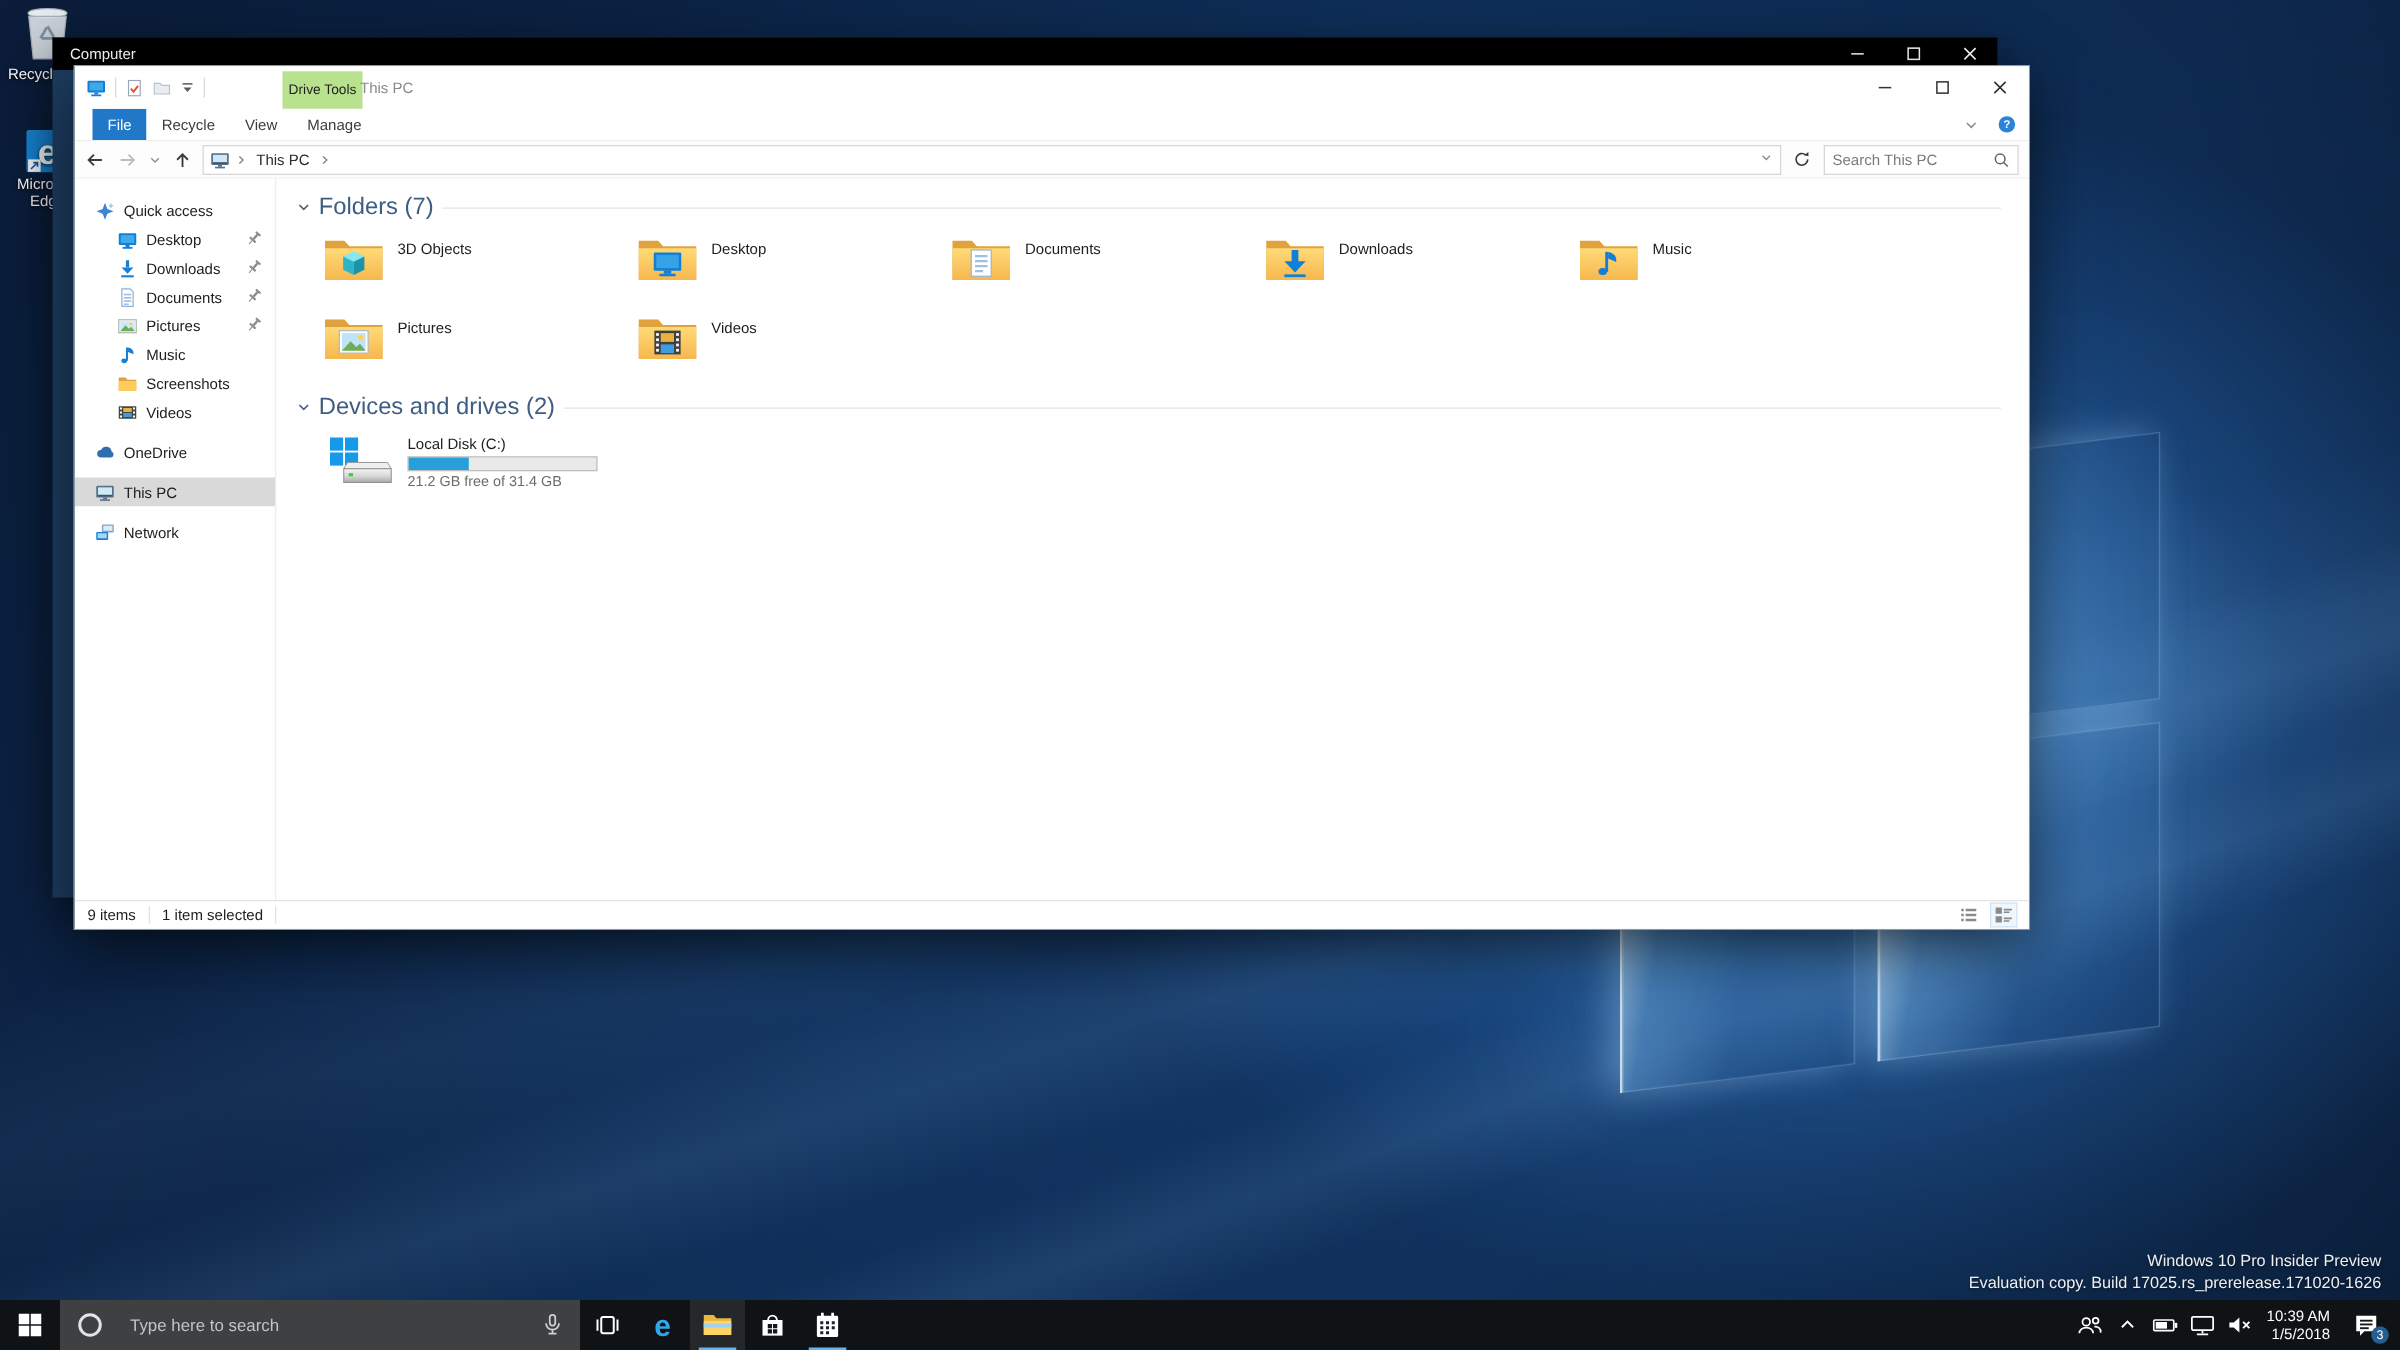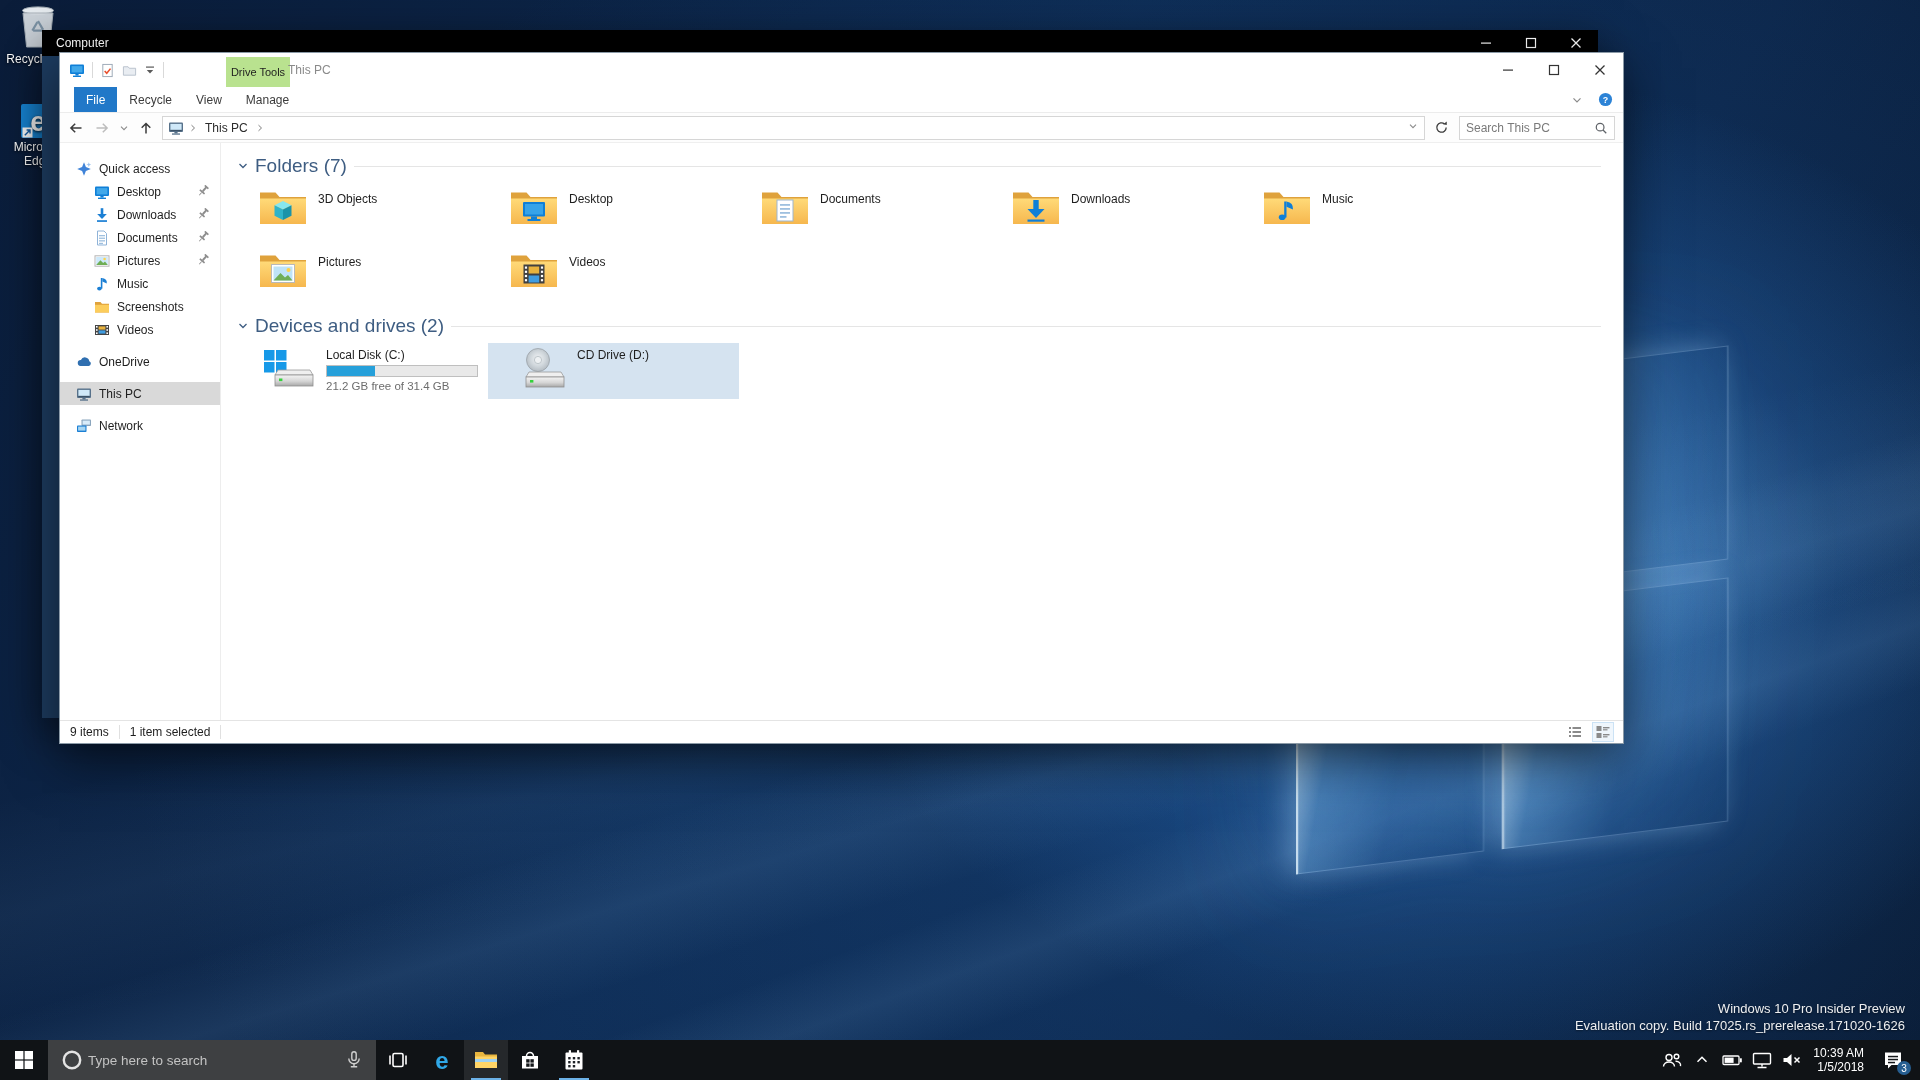--- a/index.html
+++ b/index.html
@@ -114,22 +114,22 @@
     display:flex; align-items:center; padding:0 10px; font-size:12px; color:#1e1e1e; background:#fff; }
   .sb-sep { width:1px; height:14px; background:#e0e0e0; margin:0 10px; }
   .sb-right { margin-left:auto; display:flex; gap:8px; align-items:center; }
   .sb-view { width:20px; height:18px; display:flex; align-items:center; justify-content:center; }
   .sb-view.active { background:#eff6fc; outline:1px solid #cbe2f5; }
 
   
   .taskbar { position:absolute; left:0; bottom:0; width:1920px; height:40px;
     background:#101316; display:flex; align-items:stretch; z-index:60; }
   .tb-start { width:48px; display:flex; align-items:center; justify-content:center; }
-  .tb-search { width:328px; background:#3e4042; display:flex; align-items:center;
-    gap:4px; padding:0 12px; }
+  .tb-search { width:416px; background:#3e4042; display:flex; align-items:center;
+    gap:20px; padding:0 12px; }
   .tb-search input { flex:1; background:transparent; border:none; outline:none;
     font-size:13.5px; color:#e0e0e0; font-family:"Liberation Sans", sans-serif; min-width:0; }
   .tb-search input::placeholder { color:#c3c3c3; opacity:1; }
   .tb-btn { width:44px; display:flex; align-items:center; justify-content:center; position:relative; }
   .tb-btn.open::after { content:""; position:absolute; bottom:0; left:7px; right:7px;
     height:2px; background:#6cb2e8; }
   .tb-btn.active-app { background:rgba(255,255,255,.09); }
   .tb-tray { margin-left:auto; display:flex; align-items:center; }
   .tray-ic { width:30px; height:40px; display:flex; align-items:center; justify-content:center; }
   .tb-clock { padding:0 8px 0 6px; text-align:right; color:#fff; font-size:12px;
@@ -802,29 +802,20 @@
                   <use href="#i-drive-c"></use>
                 </svg></span>
           <div class="tinfo">
             <div class="tlabel">Local Disk (C:)</div>
             <div class="cap">
              <div class="capfill" style="width:32%"></div>
            </div>
            <div class="tsub">21.2 GB free of 31.4 GB</div>
           </div>
         </div>
-            <div class="tile drive selected">
-          <span class="ticon"><svg width="56" height="44">
-                  <use href="#i-drive-d"></use>
-                </svg></span>
-          <div class="tinfo">
-            <div class="tlabel">CD Drive (D:)</div>
-
-          </div>
-        </div>
           </div>
         </div>
     </div>
 
     <div class="statusbar">
       <span>9 items</span>
       <span class="sb-sep"></span>
       <span>1 item selected</span>
       <span class="sb-sep"></span>
       <div class="sb-right">

